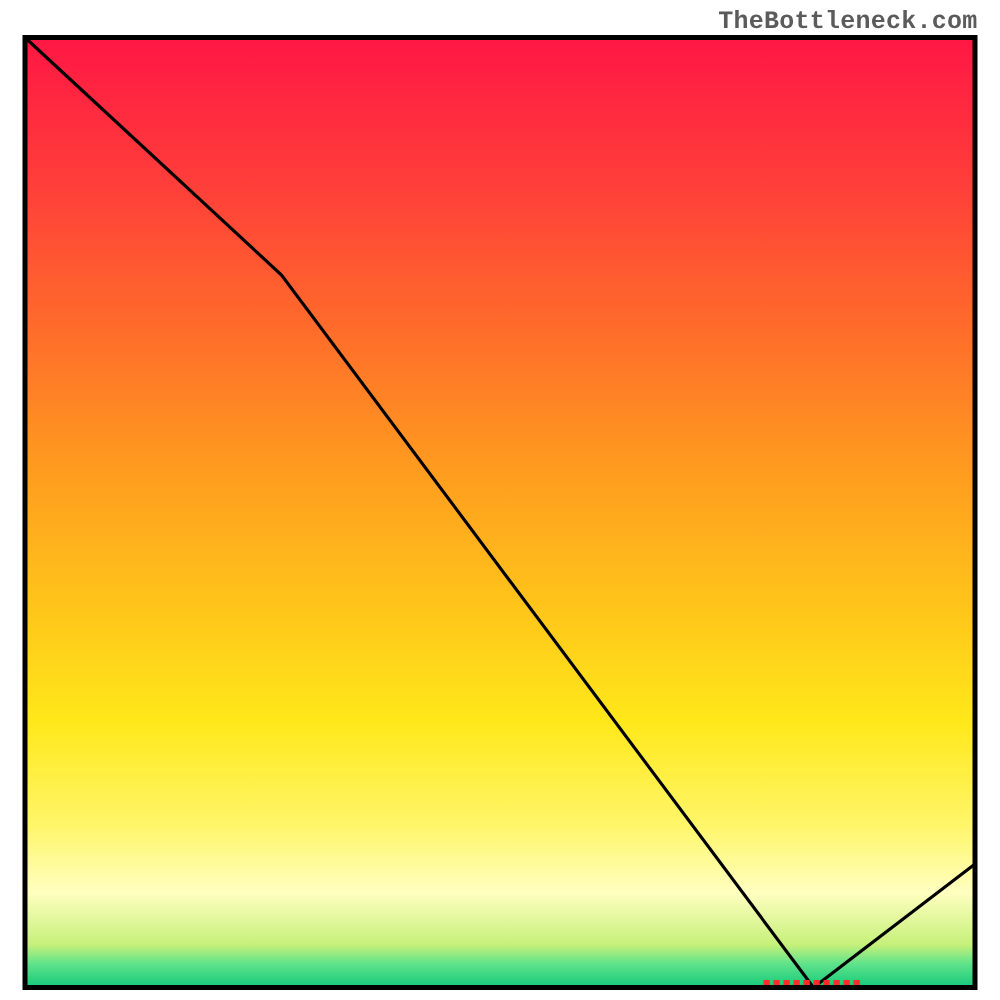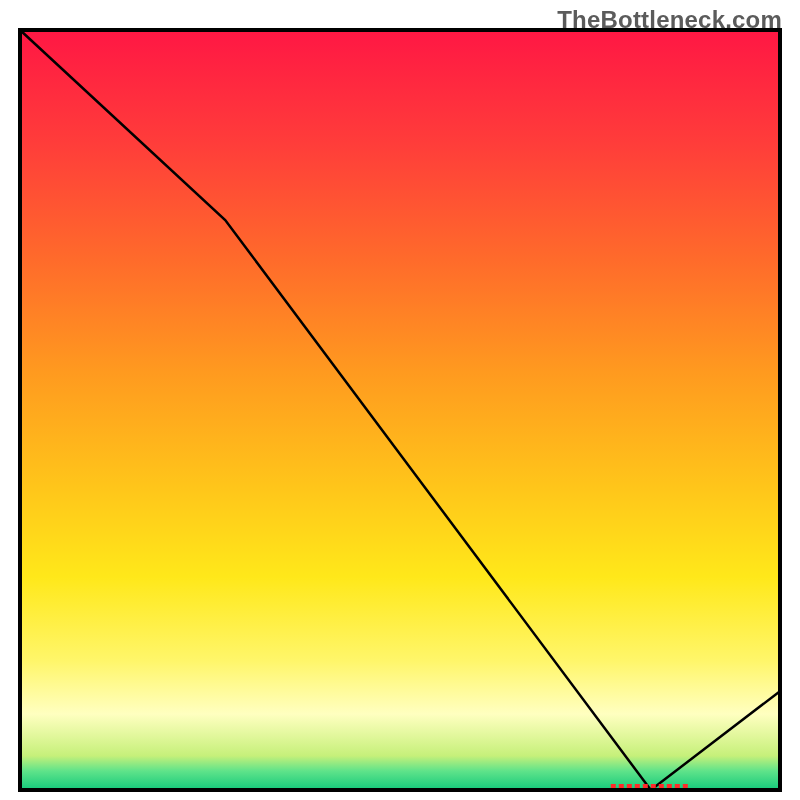--- a/index.html
+++ b/index.html
@@ -12,24 +12,25 @@
   }
   .stage {
     position: relative;
     width: 800px;
     height: 800px;
   }
   .attribution {
     position: absolute;
     top: 6px;
     right: 18px;
-    font-size: 24px;
+    font-size: 20px;
     font-weight: 600;
     color: #5b5b5b;
     letter-spacing: 0.2px;
+    font-family: Liberation Mono, monospace;
   }
   svg {
     position: absolute;
     left: 0;
     top: 0;
   }
 </style>
 </head>
 <body>
 

